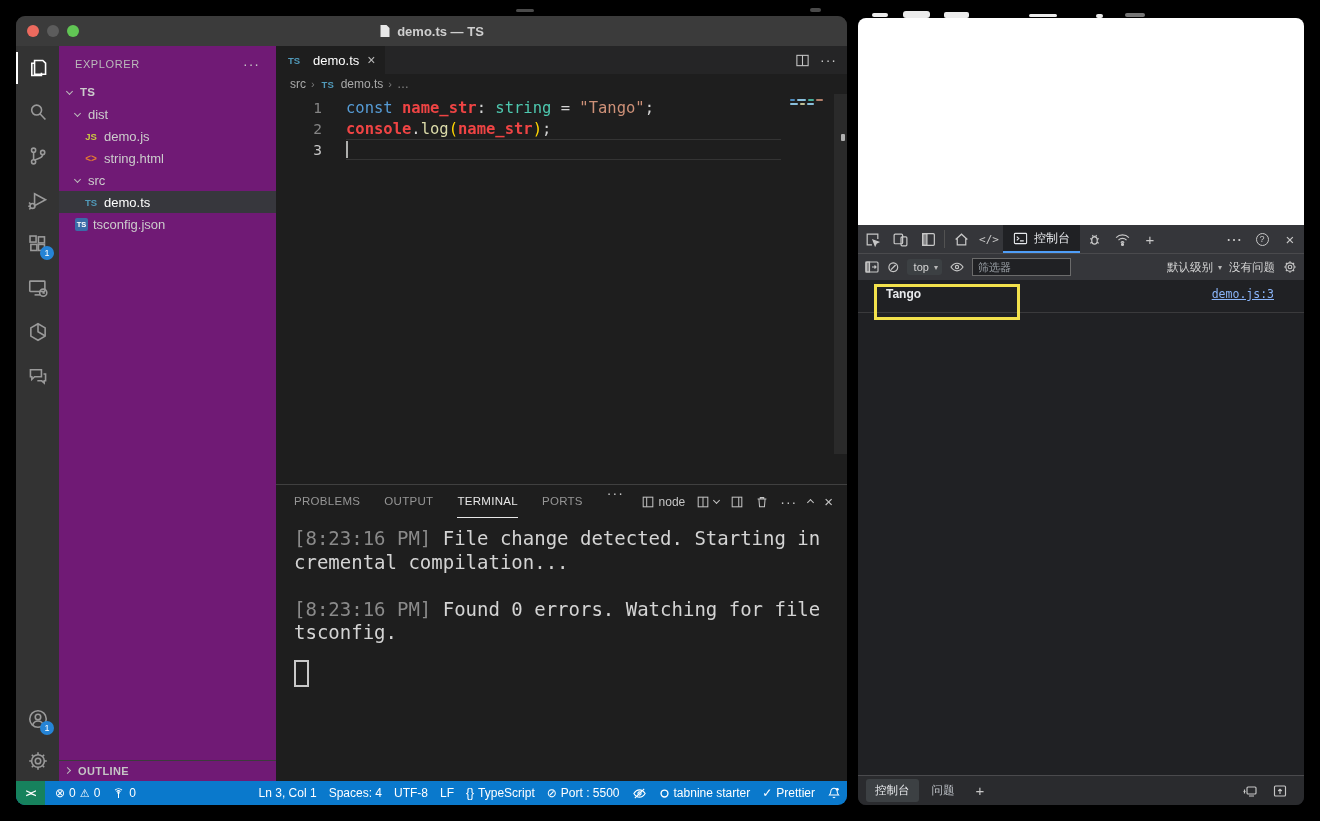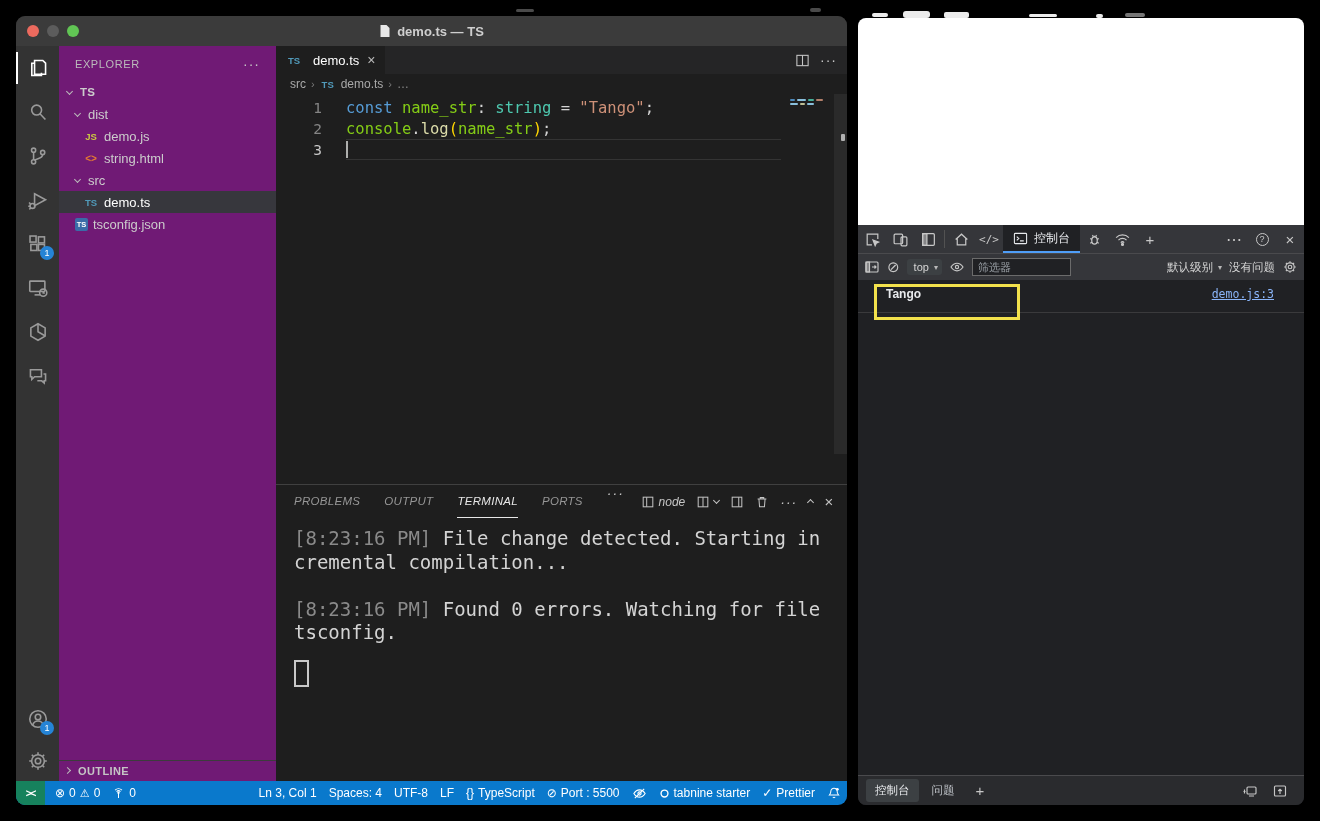--- a/index.html
+++ b/index.html
@@ -61,30 +61,30 @@
 
   .code-area { flex:1; position:relative; padding-top:3px; font-family:"DejaVu Sans Mono", monospace;
     font-size:15.5px; min-height:0; }
   .code-line { display:flex; height:21px; align-items:center; }
   .gutter { width:70px; flex:none; text-align:right; padding-right:24px; color:#858585; font-size:14.5px; }
   .line-content { width:435px; flex:none; height:21px; display:flex; align-items:center;
     border-top:1px solid transparent; border-bottom:1px solid transparent; white-space:pre; }
   .code-line.current .gutter { color:#C6C6C6; }
   .code-line.current .line-content { border-color:rgba(255,255,255,0.10); }
   .caret { width:1.5px; height:17px; background:#AEAFAD; }
-  .tk-kw{color:#569CD6;} .tk-var{color:#84cc16;} .tk-pun{color:#D4D4D4;}
+  .tk-kw{color:#569CD6;} .tk-var{color:#ef4444;font-weight:bold;} .tk-pun{color:#D4D4D4;}
   .tk-type{color:#4EC9B0;} .tk-str{color:#CE9178;} .tk-fn{color:#DCDCAA;} .tk-brk{color:#FFD602;}
   .minimap { position:absolute; right:24px; top:5px; display:flex; flex-direction:column; gap:2px; }
   .mm-row { display:flex; gap:2px; height:2px; }
   .mm-seg { height:2px; border-radius:1px; opacity:.85; }
   .vscrollbar { position:absolute; right:0; top:0; width:13px; height:360px; background:rgba(121,121,121,0.14); }
   .scroll-mark { position:absolute; right:2px; top:40px; width:4px; height:7px; background:#C9C9C9; border-radius:1px; opacity:.85; }
 
   .panel { height:297px; flex:none; border-top:1px solid #404040; display:flex; flex-direction:column; }
-  .panel-header { height:33px; flex:none; display:flex; padding:0 14px 0 18px;font-style:italic; }
+  .panel-header { height:33px; flex:none; display:flex; padding:0 14px 0 18px; }
   .ptab { font-size:11.5px; color:#969696; letter-spacing:.3px; margin-right:24px; cursor:pointer;
     height:100%; display:flex; align-items:center; border-bottom:1px solid transparent; }
   .ptab.active { color:#E7E7E7; border-bottom-color:#E7E7E7; }
   .panel-actions { margin-left:auto; display:flex; align-items:center; gap:11px; color:#C5C5C5; font-size:12px; }
   .term-name { display:flex; align-items:center; gap:4px; font-size:12px; color:#C5C5C5; }
   .terminal { flex:1; padding:9px 0 0 18px; font-family:"DejaVu Sans Mono", monospace;
     font-size:19px; line-height:23.5px; color:#D4D4D4; }
   .tm-time { color:#8A8A8A; } .tm-text { color:#D4D4D4; }
   .term-cursor { width:15px; height:27px; border:2px solid #C8C8C8; margin-top:15px; }
 

